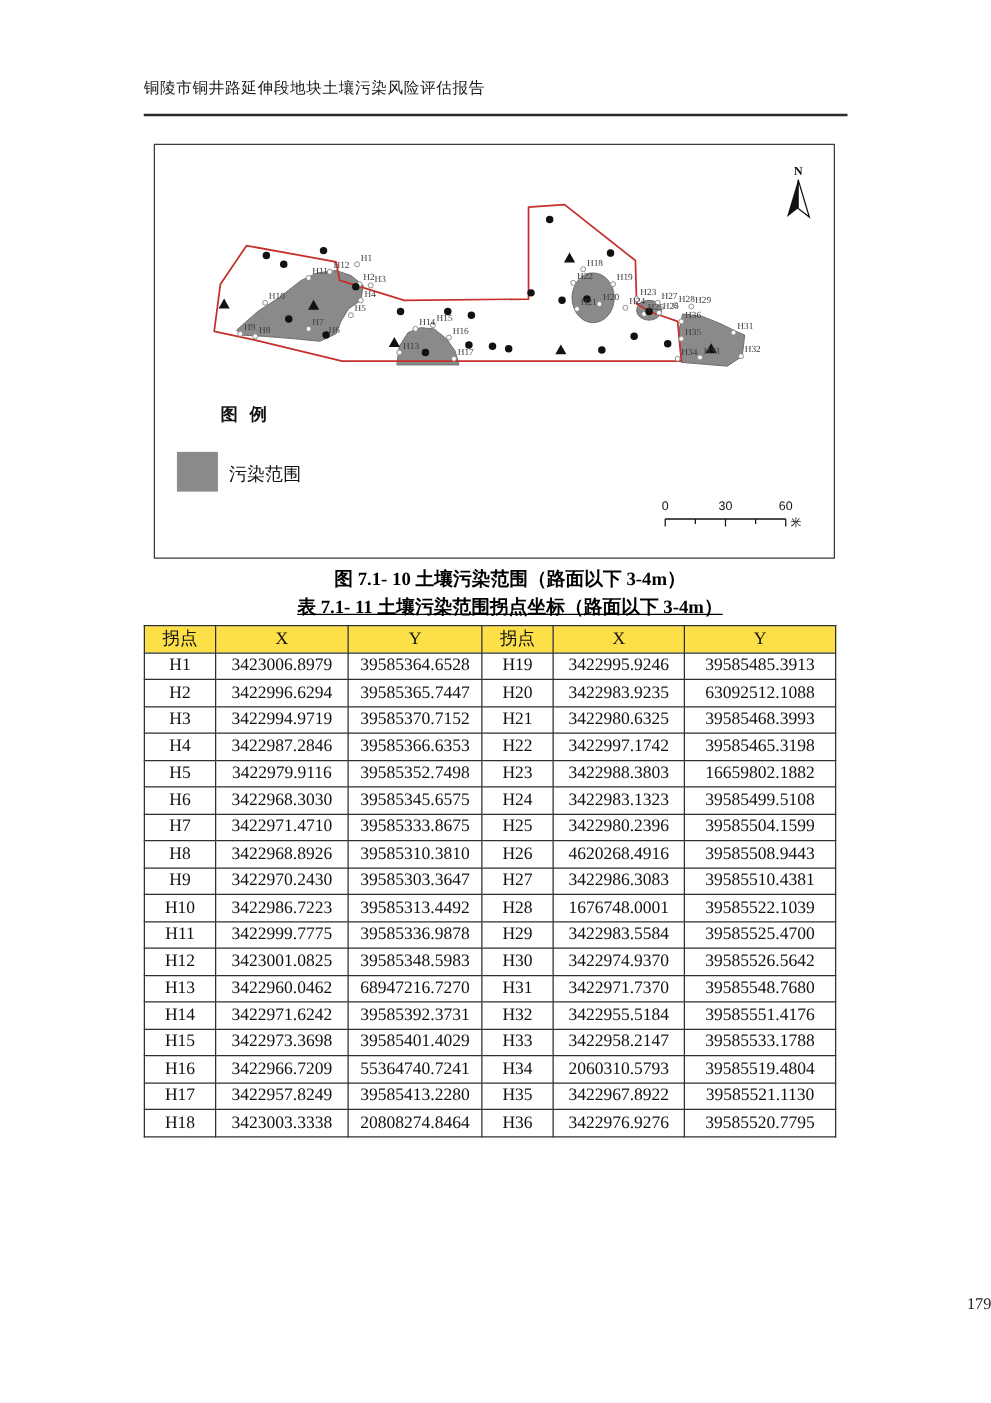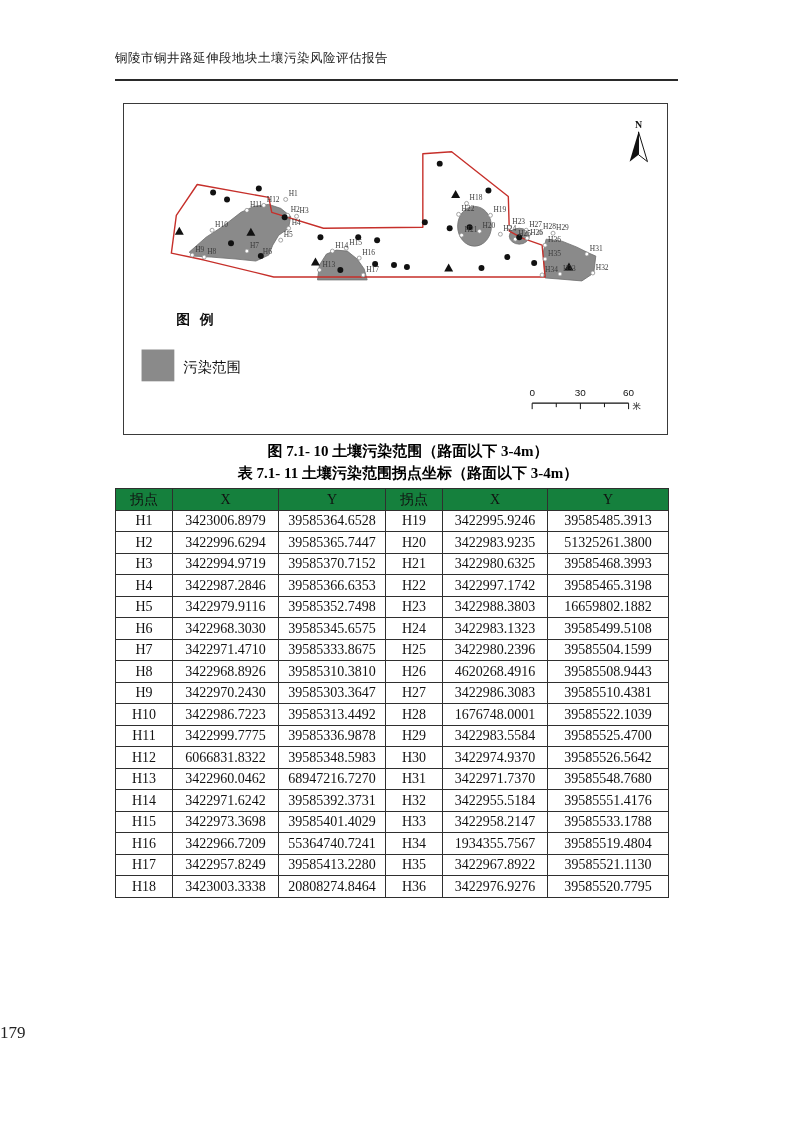--- a/index.html
+++ b/index.html
@@ -1,34 +1,34 @@
 <!DOCTYPE html>
 <html><head>
 <meta charset="utf-8">
 <style>
   * { margin:0; padding:0; box-sizing:border-box; }
   html,body { background:#ffffff; }
   body { font-family:"Liberation Serif","DejaVu Serif",serif; color:#1a1a1a; }
-  .page { position:relative; width:793px; height:1058px; background:#fff; margin:0 auto; overflow:hidden; }
+  .page { position:relative; width:793px; height:1058px; background:#fff; margin:12px auto; overflow:hidden; }
 
   .hdr { position:absolute; top:50px; left:115px; width:563px; display:flex; justify-content:space-between; font-size:12.5px; letter-spacing:0.5px; color:#1a1a1a; }
   .hdr-rule { position:absolute; top:79px; left:115px; width:563px; border-top:2px solid #2a2a2a; }
 
   .panel { position:absolute; left:123px; top:103px; width:545px; height:332px; border:1.5px solid #3a3a3a; background:#fff; }
   .panel svg { display:block; width:100%; height:100%; }
 
   .cap { position:absolute; left:0; width:793px; text-align:center; font-weight:bold; font-size:15px; color:#000;padding-left:23px; }
   .cap1 { top:442px; }
-  .cap2 { top:464px; }
+  .cap2 { top:464px;text-decoration:underline; }
 
   table.coords { position:absolute; left:115px; top:488px; width:553px; border-collapse:collapse; table-layout:fixed; font-size:14px; color:#111; }
   .coords th, .coords td { border:1px solid #2f2f2f; text-align:center; height:21.5px; padding:0; font-weight:normal; line-height:1.1; }
-  .coords thead th { background:#15803d;text-align:center; }
-
-  .pageno { position:absolute; top:1023px; left:0; width:793px; text-align:left; font-size:17px; color:#222; }
+  .coords thead th { background:#fde047;text-align:center; }
+
+  .pageno { position:absolute; top:1023px; left:0; width:793px; text-align:right; font-size:13px; color:#222; }
 </style>
 </head>
 <body>
 
 <div class="page">
 
   <div class="hdr">
     <span>铜陵市铜井路延伸段地块土壤污染风险评估报告</span>
   </div>
   <div class="hdr-rule"></div>
@@ -188,21 +188,21 @@
           <td>H19</td>
           <td>3422995.9246</td>
           <td>39585485.3913</td>
         </tr>
         <tr>
           <td>H2</td>
           <td>3422996.6294</td>
           <td>39585365.7447</td>
           <td>H20</td>
           <td>3422983.9235</td>
-          <td>51325261.3800</td>
+          <td>63092512.1088</td>
         </tr>
         <tr>
           <td>H3</td>
           <td>3422994.9719</td>
           <td>39585370.7152</td>
           <td>H21</td>
           <td>3422980.6325</td>
           <td>39585468.3993</td>
         </tr>
         <tr>
@@ -264,21 +264,21 @@
         <tr>
           <td>H11</td>
           <td>3422999.7775</td>
           <td>39585336.9878</td>
           <td>H29</td>
           <td>3422983.5584</td>
           <td>39585525.4700</td>
         </tr>
         <tr>
           <td>H12</td>
-          <td>6066831.8322</td>
+          <td>3423001.0825</td>
           <td>39585348.5983</td>
           <td>H30</td>
           <td>3422974.9370</td>
           <td>39585526.5642</td>
         </tr>
         <tr>
           <td>H13</td>
           <td>3422960.0462</td>
           <td>68947216.7270</td>
           <td>H31</td>
@@ -299,21 +299,21 @@
           <td>39585401.4029</td>
           <td>H33</td>
           <td>3422958.2147</td>
           <td>39585533.1788</td>
         </tr>
         <tr>
           <td>H16</td>
           <td>3422966.7209</td>
           <td>55364740.7241</td>
           <td>H34</td>
-          <td>1934355.7567</td>
+          <td>2060310.5793</td>
           <td>39585519.4804</td>
         </tr>
         <tr>
           <td>H17</td>
           <td>3422957.8249</td>
           <td>39585413.2280</td>
           <td>H35</td>
           <td>3422967.8922</td>
           <td>39585521.1130</td>
         </tr>

